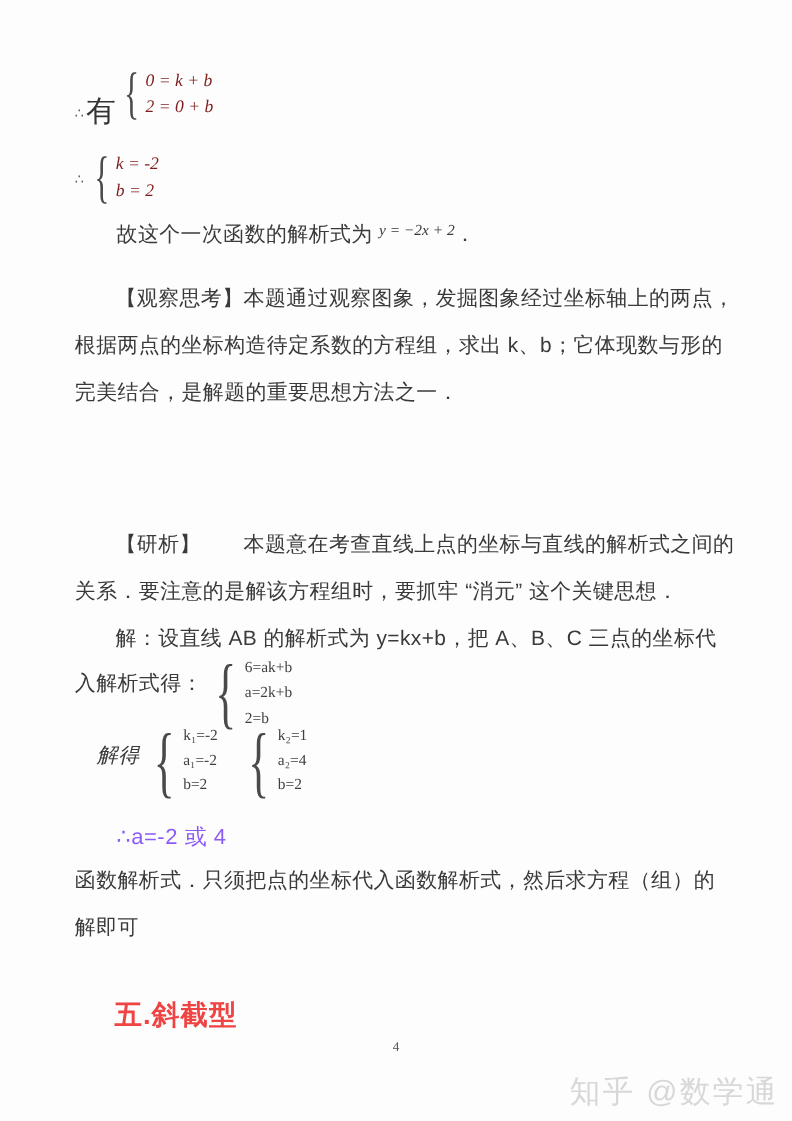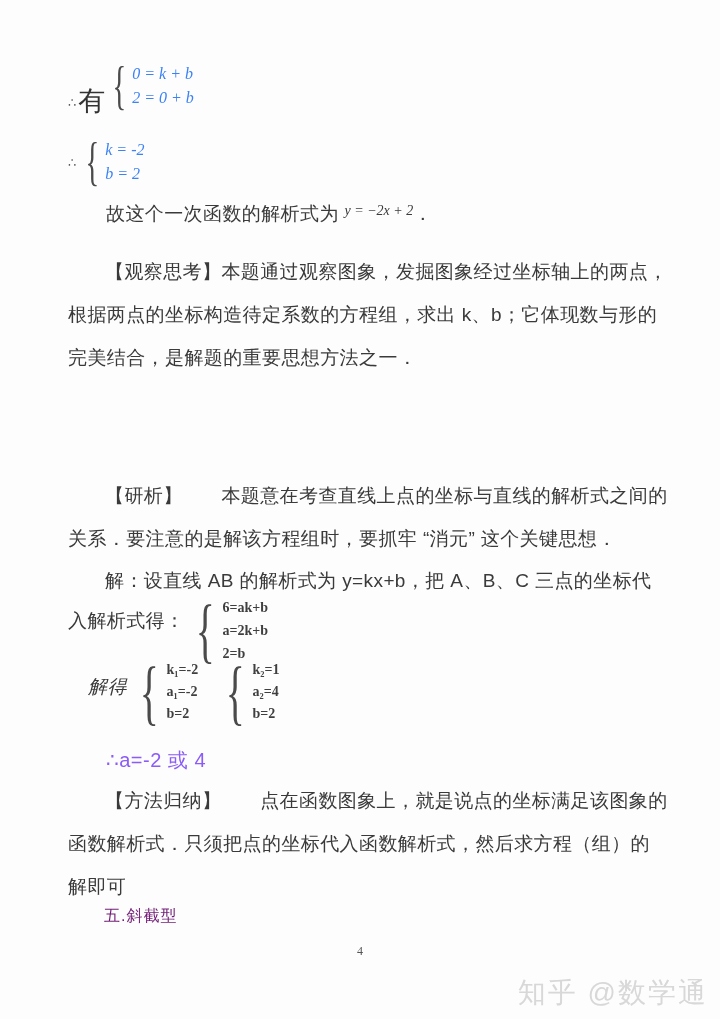--- a/index.html
+++ b/index.html
@@ -20,34 +20,34 @@
   .ex-label{font-weight:bold;color:#2b2b2b;margin-right:16px;}
 
   
   .sys{position:absolute;display:flex;align-items:center;}
   .brace{font-family:"Liberation Serif",serif;font-weight:normal;color:#4a4a4a;
          transform:scaleX(0.55);transform-origin:center;line-height:1;}
   .brace.h2{font-size:52px;}
   .brace.h3{font-size:72px;}
   .sys-rows{display:flex;flex-direction:column;justify-content:center;}
   .math-it{font-family:"Liberation Serif",serif;font-style:italic;}
-  .math-up{font-family:"Liberation Serif",serif;font-weight:bold;}
-  .rows-big .row{font-size:16px;line-height:24px;color:#3b82f6;}
+  .math-up{font-family:"Liberation Serif",serif;}
+  .rows-big .row{font-size:16px;line-height:24px;color:#7f1d1d;}
   .rows-sm .row{font-size:14px;line-height:23px;color:#3f3f3f;}
   .rows-sm2 .row{font-size:14px;line-height:22px;color:#3f3f3f;}
   .therefore{font-size:13px;color:#5a5a5a;}
   .lead-char{font-size:27px;color:#333;margin:0 2px;}
 
   .inline-formula{font-family:"Liberation Serif",serif;font-style:italic;
         font-size:14px;letter-spacing:0;display:inline-block;
         transform:translateY(-5px);}
   .result-line{position:absolute;left:106px;font-size:20px;color:#8b5cf6;
         letter-spacing:0.5px;white-space:nowrap;}
-  .section-title{position:absolute;left:104px;font-size:16px;font-weight:normal;
-        color:#701a75;letter-spacing:1px;white-space:nowrap;}
+  .section-title{position:absolute;left:104px;font-size:25px;font-weight:bold;
+        color:#ef4444;letter-spacing:1px;white-space:nowrap;}
   .page-number{position:absolute;left:0;right:0;text-align:center;
         font-family:"Liberation Serif",serif;font-size:12px;color:#555;}
   .watermark{position:absolute;right:12px;font-size:28px;color:#d8d8d8;
         letter-spacing:2px;white-space:nowrap;}
   .sys-label{position:absolute;font-size:19px;letter-spacing:0.4px;
         color:#3a3a3a;white-space:nowrap;}
 </style>
 </head>
 <body>
 
@@ -119,21 +119,20 @@
     <div class="sys-rows rows-sm2">
       <div class="row math-up">k₂=1</div>
       <div class="row math-up">a₂=4</div>
       <div class="row math-up">b=2</div>
     </div>
   </div>
 
   <div class="result-line" style="top:747px;">∴a=-2 或 4</div>
 
   <div class="para" style="top:779px;">
-    <div class="ln indent">【方法归纳】　　点在函数图象上，就是说点的坐标满足该图象的</div>
     <div class="ln">函数解析式．只须把点的坐标代入函数解析式，然后求方程（组）的</div>
     <div class="ln">解即可</div>
   </div>
 
   <div class="section-title" style="top:906px;">五.斜截型</div>
 
   <div class="page-number" style="top:944px;">4</div>
 
   <div class="watermark" style="top:974px;">知乎 @数学通</div>
 

